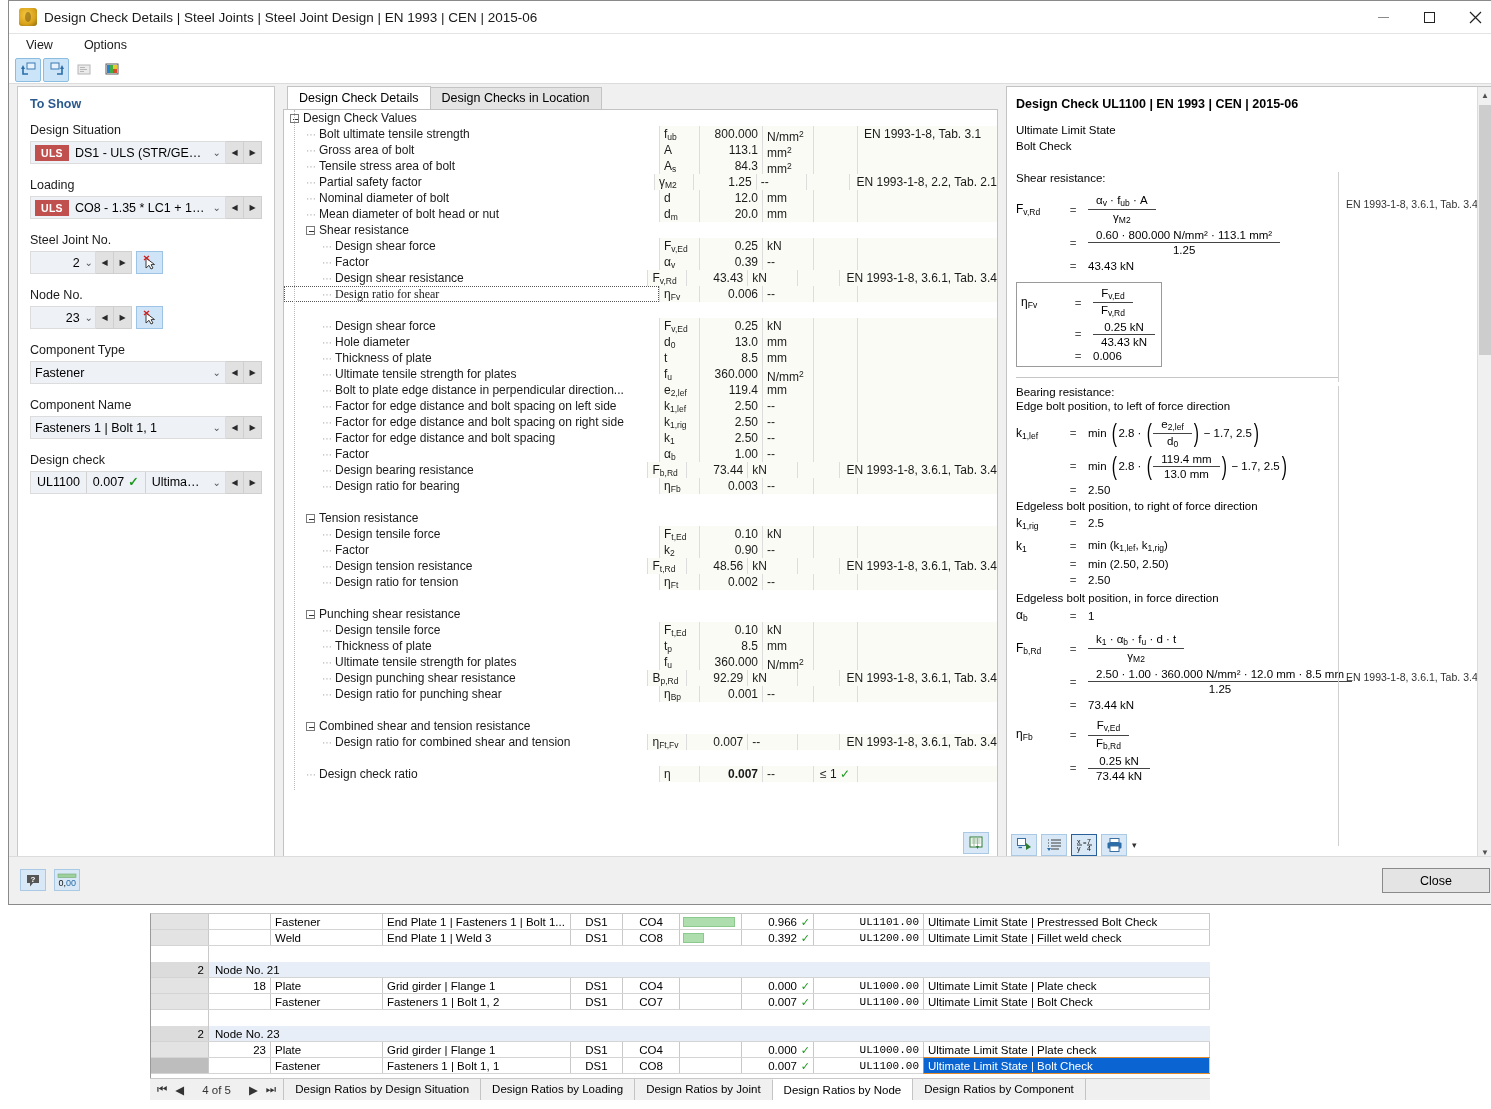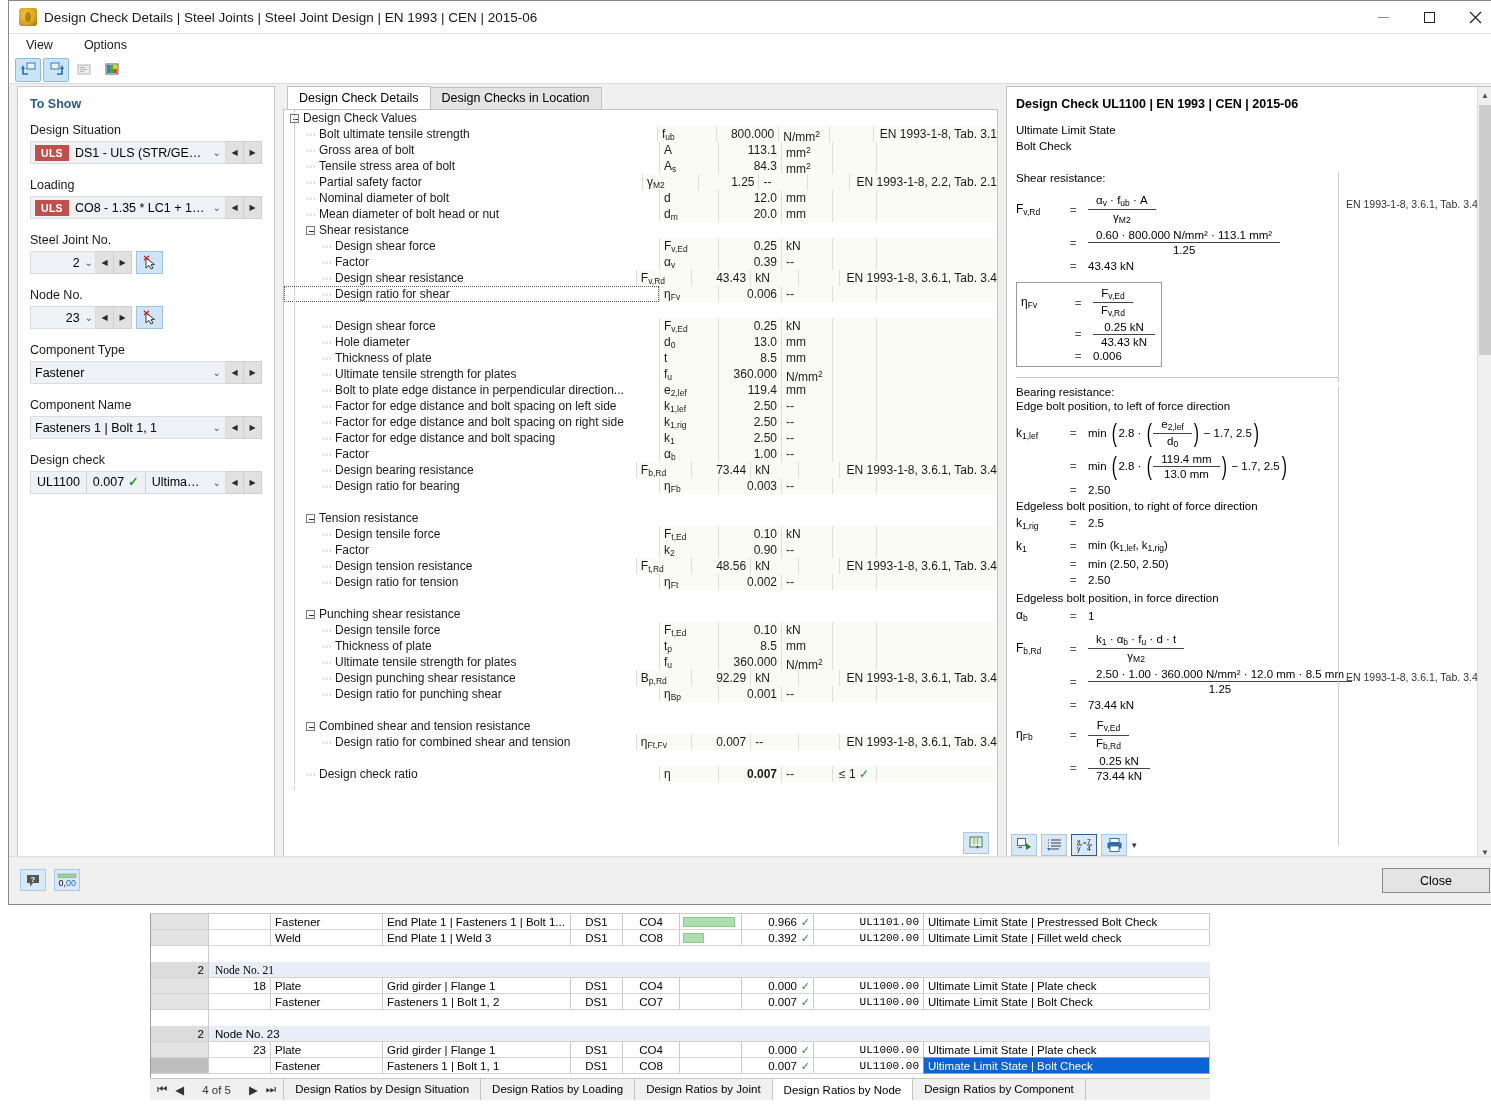--- a/index.html
+++ b/index.html
@@ -137,41 +137,41 @@
   }
   .tab.active { background: #ffffff; height: 23px; line-height: 22px; }
   .tree-wrap {
     position: absolute; left: 0; top: 23px; width: 715px; height: 752px;
     background: #ffffff; border: 1px solid #c3c3c3; overflow: hidden;
   }
   .tree { position: relative; width: 713px; }
   .trow { display: flex; height: 16px; line-height: 16px; font-size: 12px; color: #1a1a1a; }
   .trow.blank { height: 16px; }
   .t-name { width: 375px; position: relative; padding-left: 0; background: #ffffff; white-space: nowrap; overflow: hidden;}
-  .t-sym  { width: 60px; border-left: 1px solid #dddddd; border-right:1px solid #dddddd; padding-left: 4px; background:#fbfbf6;}
+  .t-sym  { width: 41px; border-left: 1px solid #dddddd; border-right:1px solid #dddddd; padding-left: 4px; background:#fbfbf6;}
   .t-val  { width: 62px; text-align: right; padding-right: 4px; background:#fbfbf6;}
   .t-unit { width: 52px; padding-left: 4px; border-left: 1px solid #dddddd; border-right:1px solid #dddddd; background:#fbfbf6;}
   .t-cmp  { width: 44px; padding-left: 6px; border-right:1px solid #dddddd; background:#fbfbf6;}
   .t-ref  { flex: 1; padding-left: 6px; background:#fbfbf6; white-space: nowrap;}
   .trow.group .t-name, .trow.group .t-sym, .trow.group .t-val,
   .trow.group .t-unit, .trow.group .t-cmp, .trow.group .t-ref { background: #ffffff; border-color: transparent;}
   .trow.group { font-size: 12px; }
   .trow.blank .t-name, .trow.blank .t-sym, .trow.blank .t-val,
   .trow.blank .t-unit, .trow.blank .t-cmp, .trow.blank .t-ref { background:#ffffff; border-color: transparent;}
   .expander {
     display:inline-block; width: 9px; height: 9px; border: 1px solid #7a7a7a; background:#fff;
     position: relative; margin-right: 4px; vertical-align: middle;
   }
   .expander::before { content:''; position:absolute; left:1.5px; top:3.5px; width:5px; height:1px; background:#333;}
   .ind0 { padding-left: 6px; }
   .ind1 { padding-left: 22px; }
   .ind2 { padding-left: 38px; }
   .leaf-dash { color: #b0b0b0; margin-right: 3px; font-size: 10px; }
   .vline { position:absolute; left:10px; top:0; bottom:0; width:1px; border-left:1px dotted #b8b8b8;}
-  .focus-row .t-name { outline: 1px dotted #555; outline-offset: -1px; }
+  .focus-row .t-name { outline: 1px dotted #555; outline-offset: -1px; font-family: Liberation Serif, serif; }
   .bold { font-weight: bold; }
   .grn { color:#1d9a1d; }
   sub { font-size: 8.5px; vertical-align: -0.25em; }
   sup { font-size: 8.5px; vertical-align: 0.45em; }
   .excel-btn {
     position:absolute; right: 8px; bottom: 6px; width: 26px; height: 22px;
     background:#d8e8f6; border: 1px solid #a9c9e4; display:flex; align-items:center; justify-content:center;
   }
 
   
@@ -251,21 +251,21 @@
           <div class="bgc c-ratio">0.392<span class="chk">✓</span></div>
           <div class="bgc c-id">UL1200.00</div>
           <div class="bgc c-state">Ultimate Limit State | Fillet weld check</div>
         </div>
         <div class="bgrow spacer">
           <div class="bgc c-num" style="background:#fff;border-right:1px solid #c9c9c9;"></div>
           <div class="bgc" style="flex:1;border-right:none;"></div>
         </div>
         <div class="bgrow grp-row">
           <div class="bgc c-num">2</div>
-          <div class="bgc grp-label" style="flex:1;border-right:none;font-family:Liberation Serif, serif;">Node No. 21</div>
+          <div class="bgc grp-label" style="flex:1;border-right:none;">Node No. 21</div>
         </div>
         <div class="bgrow">
           <div class="bgc c-num"></div>
           <div class="bgc c-num2">18</div>
           <div class="bgc c-type">Plate</div>
           <div class="bgc c-desc">Grid girder | Flange 1</div>
           <div class="bgc c-ds">DS1</div>
           <div class="bgc c-co">CO4</div>
           <div class="bgc c-bar"></div>
           <div class="bgc c-ratio">0.000<span class="chk">✓</span></div>

